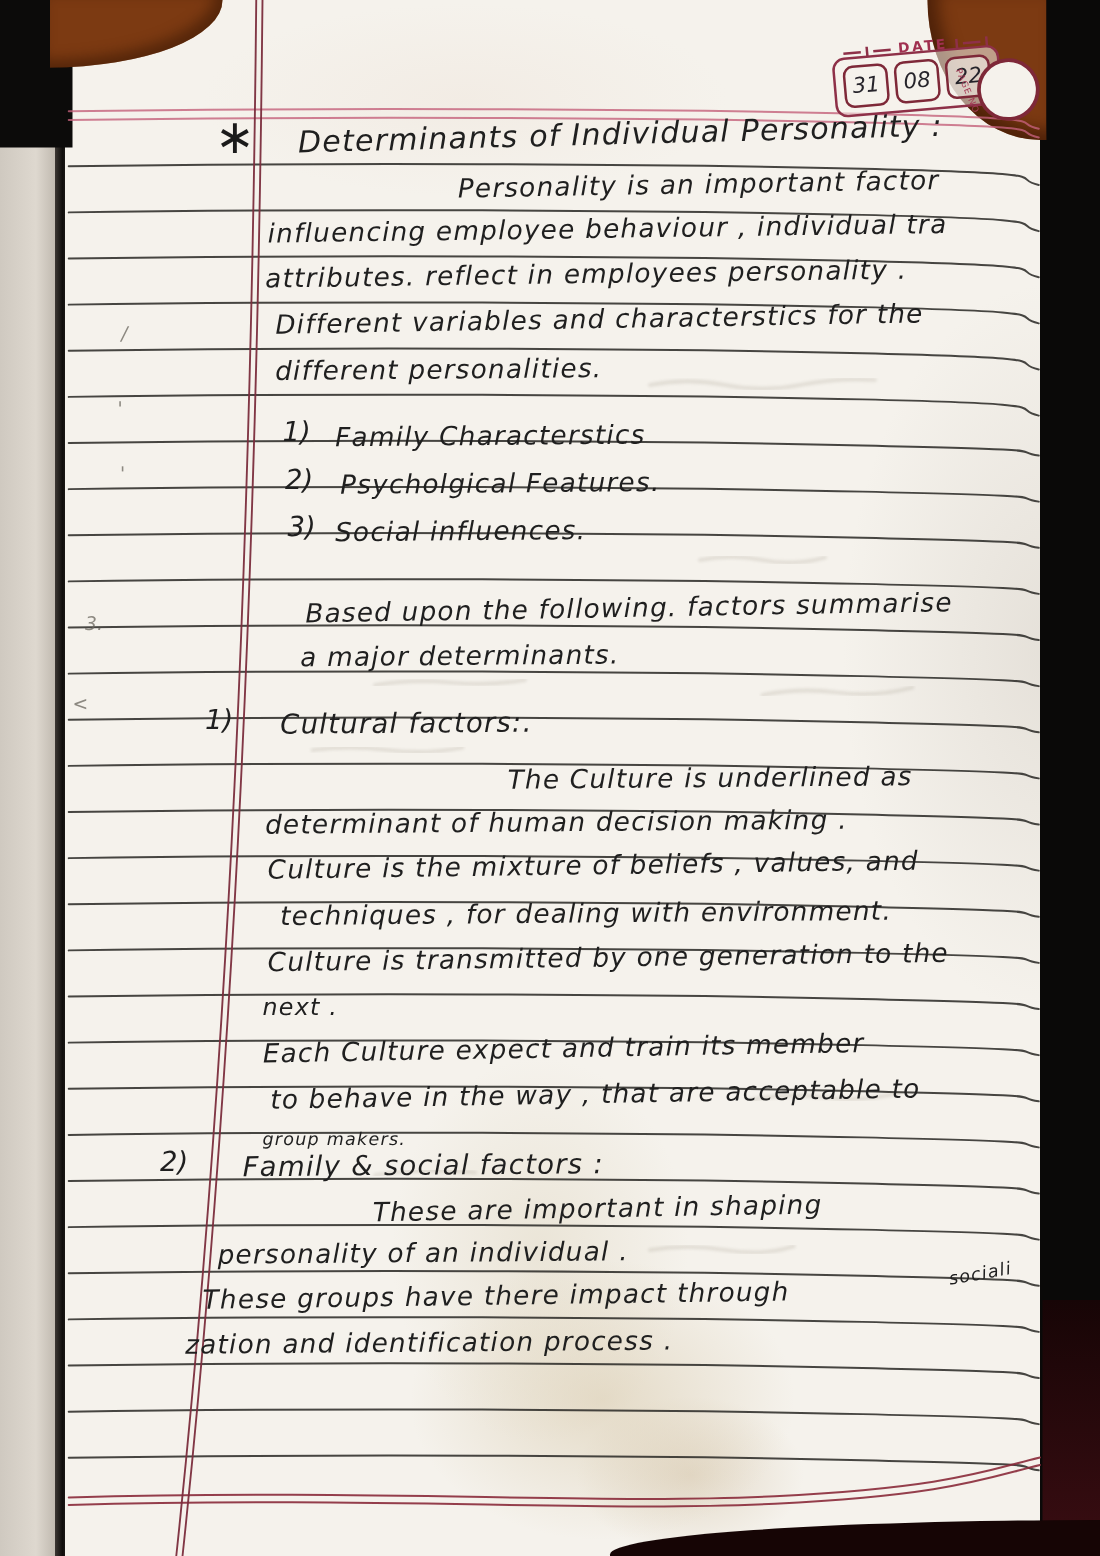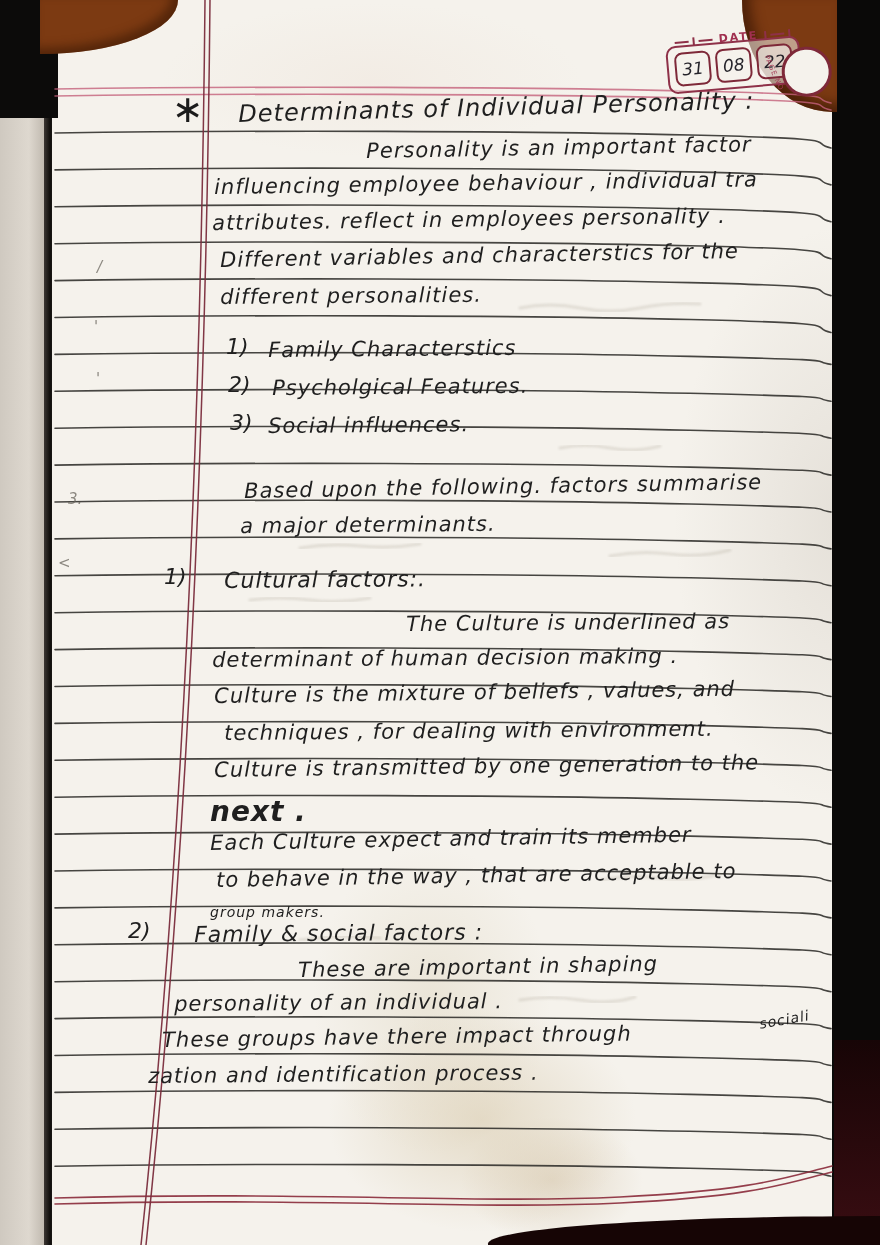--- a/index.html
+++ b/index.html
@@ -162,21 +162,21 @@
     <div class="hand" style="left: 268px; top: 414px; font-size: 21px; transform: rotate(-0.5deg);">Social influences.</div>
     <div class="hand" style="left: 244px; top: 479px; font-size: 21px; transform: rotate(-1deg);">Based upon the following. factors summarise</div>
     <div class="hand" style="left: 240px; top: 514px; font-size: 21px; transform: rotate(-0.5deg);">a major determinants.</div>
     <span class="marker" style="left: 164px; top: 564px;">1)</span>
     <div class="hand" style="left: 224px; top: 568px; font-size: 22px; transform: rotate(-0.5deg);">Cultural factors:.</div>
     <div class="hand" style="left: 406px; top: 612px; font-size: 21px; transform: rotate(-0.5deg);">The Culture is underlined as</div>
     <div class="hand" style="left: 212px; top: 648px; font-size: 21px; transform: rotate(-0.5deg);">determinant of human decision making .</div>
     <div class="hand" style="left: 214px; top: 684px; font-size: 21px; transform: rotate(-0.8deg);">Culture is the mixture of beliefs , values, and</div>
     <div class="hand" style="left: 224px; top: 721px; font-size: 21px; transform: rotate(-0.5deg);">techniques , for dealing with environment.</div>
     <div class="hand" style="left: 214px; top: 758px; font-size: 21px; transform: rotate(-0.8deg);">Culture is transmitted by one generation to the</div>
-    <div class="hand" style="left: 210px; top: 795px; font-size: 28px; transform: rotate(0deg); font-weight: bold;">next .</div>
+    <div class="hand" style="left: 210px; top: 795px; font-size: 19px; transform: rotate(0deg);">next .</div>
     <div class="hand" style="left: 210px; top: 831px; font-size: 21px; transform: rotate(-1deg);">Each Culture expect and train its member</div>
     <div class="hand" style="left: 216px; top: 868px; font-size: 21px; transform: rotate(-1deg);">to behave in the way , that are acceptable to</div>
     <div class="hand" style="left: 210px; top: 904px; font-size: 14px; transform: rotate(0deg);">group makers.</div>
     <span class="marker" style="left: 128px; top: 918px;">2)</span>
     <div class="hand" style="left: 194px; top: 922px; font-size: 22px; transform: rotate(-0.5deg);">Family &amp; social factors :</div>
     <div class="hand" style="left: 298px; top: 958px; font-size: 21px; transform: rotate(-1deg);">These are important in shaping</div>
     <div class="hand" style="left: 174px; top: 992px; font-size: 21px; transform: rotate(-0.5deg);">personality of an individual .</div>
     <div class="hand" style="left: 162px; top: 1028px; font-size: 21px; transform: rotate(-0.8deg);">These groups have there impact through</div>
     <div class="hand" style="left: 758px; top: 1016px; font-size: 14px; transform: rotate(-10deg);">sociali</div>
     <div class="hand" style="left: 148px; top: 1064px; font-size: 21px; transform: rotate(-0.5deg);">zation and identification process .</div>

